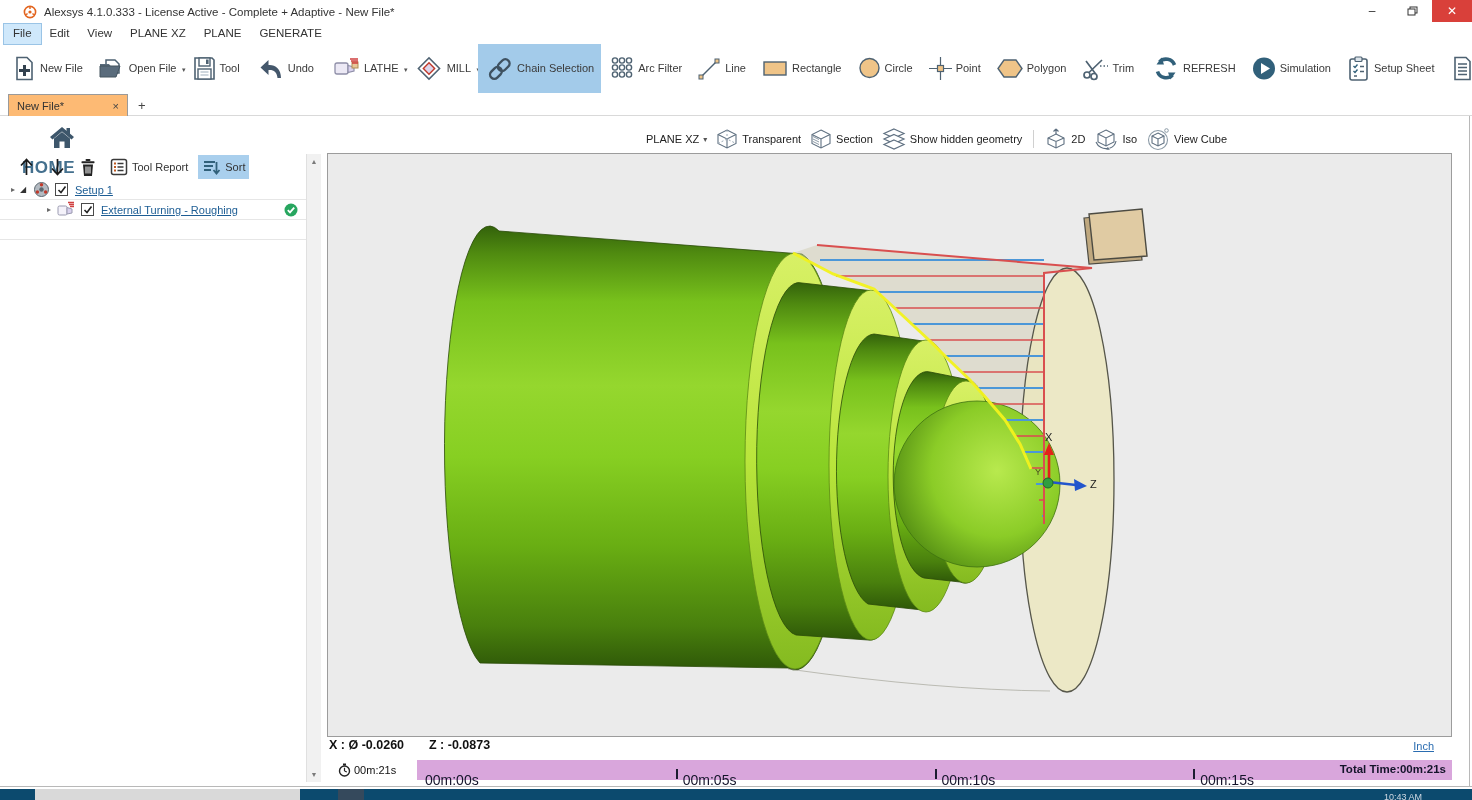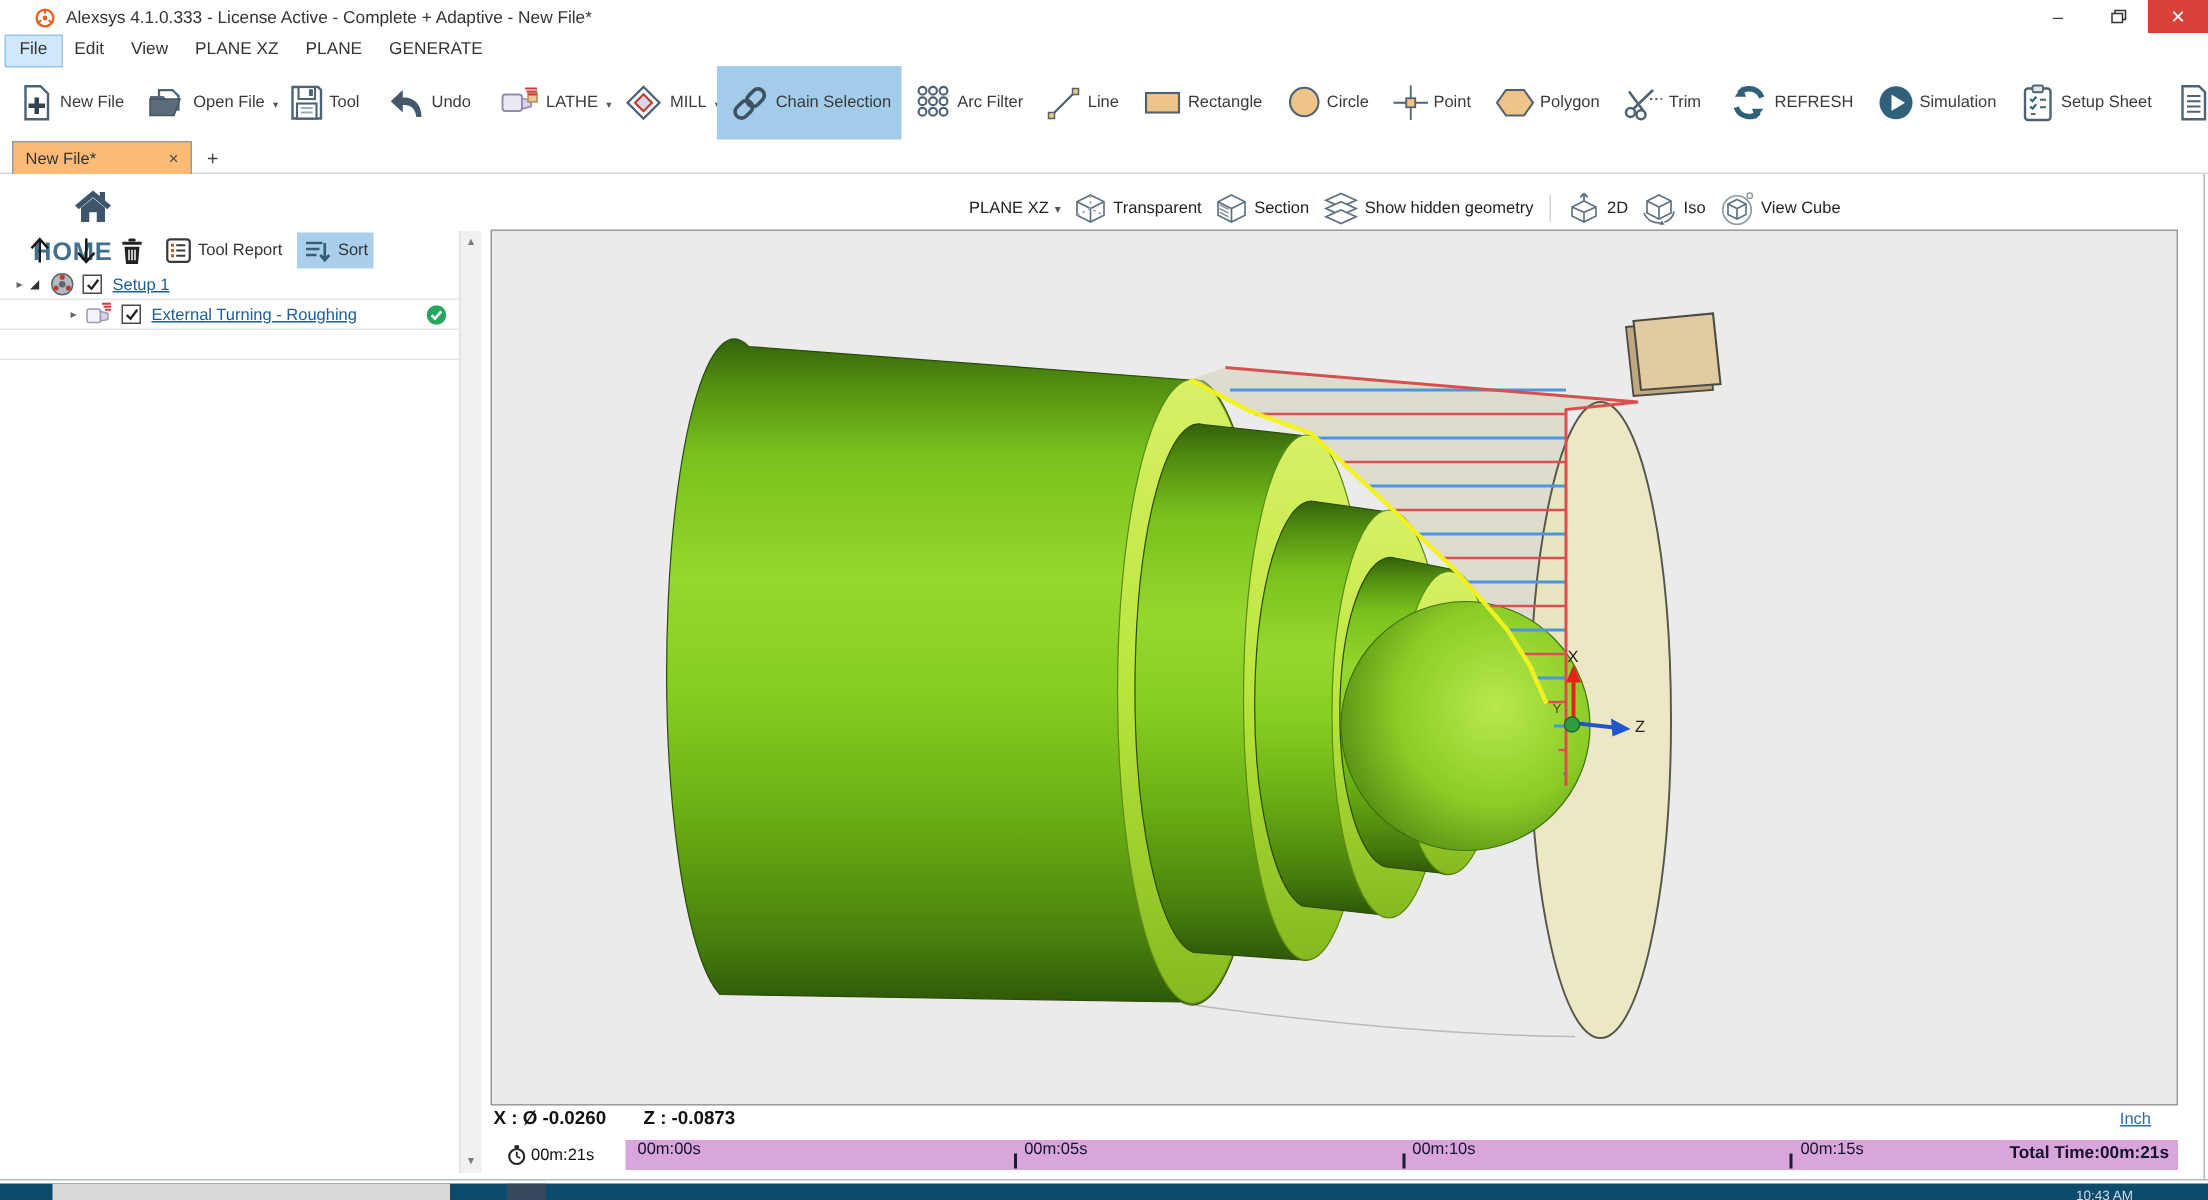--- a/index.html
+++ b/index.html
@@ -62,21 +62,21 @@
   .viewport { position:absolute; left:327px; top:153px; width:1125px; height:584px; background:#ebebeb; border:1px solid #9c9c9c; }
 
   
   .statusbar { position:absolute; left:329px; top:738px; width:1123px; height:18px; font-size:12.5px; font-weight:bold; color:#111; }
   .statusbar .sx { position:absolute; left:0; }
   .statusbar .sz { position:absolute; left:100px; }
   .units-link { position:absolute; right:18px; top:2px; font-size:11px; font-weight:normal; color:#2a6cb0; text-decoration:underline; }
   .timeline { position:absolute; left:338px; top:760px; width:1114px; height:20px; display:flex; align-items:center; }
   .tl-current { display:flex; align-items:center; gap:3px; font-size:11px; color:#111; width:79px; flex:none; }
   .tl-bar { position:relative; flex:1; height:20px; background:#d9a6dc; }
-  .tl-label { position:absolute; top:0; font-size:11px; color:#14142a; }
+  .tl-label { position:absolute; top:12px; font-size:14px; color:#14142a; }
   .tl-tick { position:absolute; bottom:1px; width:2px; height:10px; background:#1c1c30; }
   .tl-total { position:absolute; right:6px; top:3px; font-size:11.5px; font-weight:bold; color:#14142a; }
 
   
   .win-right-edge { position:absolute; right:2px; top:116px; bottom:14px; width:1px; background:#b8b8b8; }
   .win-bottom-edge { position:absolute; left:0; right:0; bottom:13px; height:1px; background:#b8b8b8; }
   .taskbar { position:absolute; left:0; right:0; bottom:0; height:11px; background:#0c4a6e; overflow:hidden; }
   .tb-app { position:absolute; left:35px; top:0; width:265px; height:11px; background:#d9d9d9; }
   .tb-seg { position:absolute; left:338px; top:0; width:26px; height:11px; background:#35495c; }
   .tb-clock { position:absolute; right:50px; top:3px; font-size:9px; color:#cfd8e2; }

